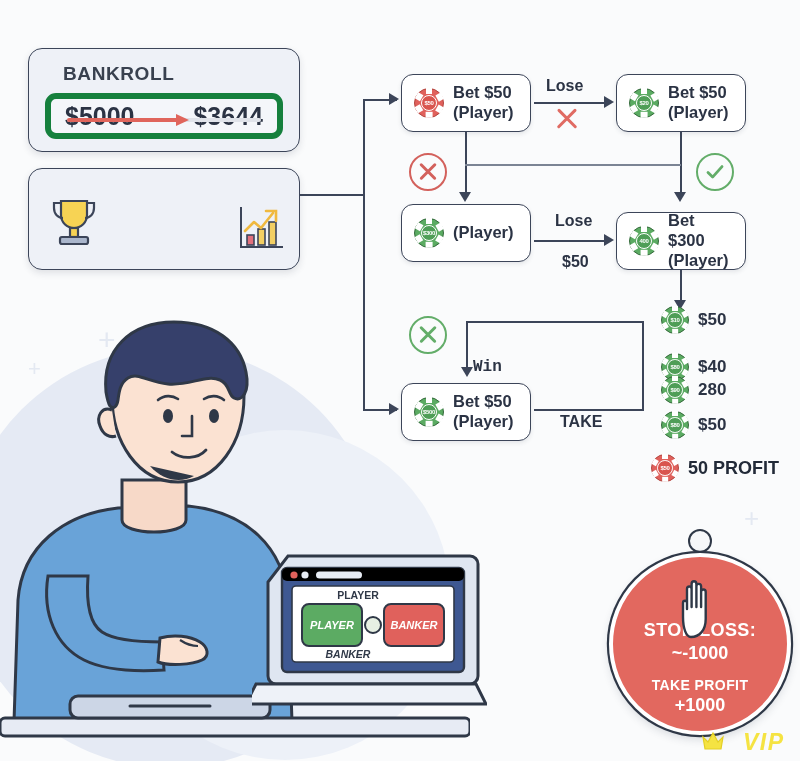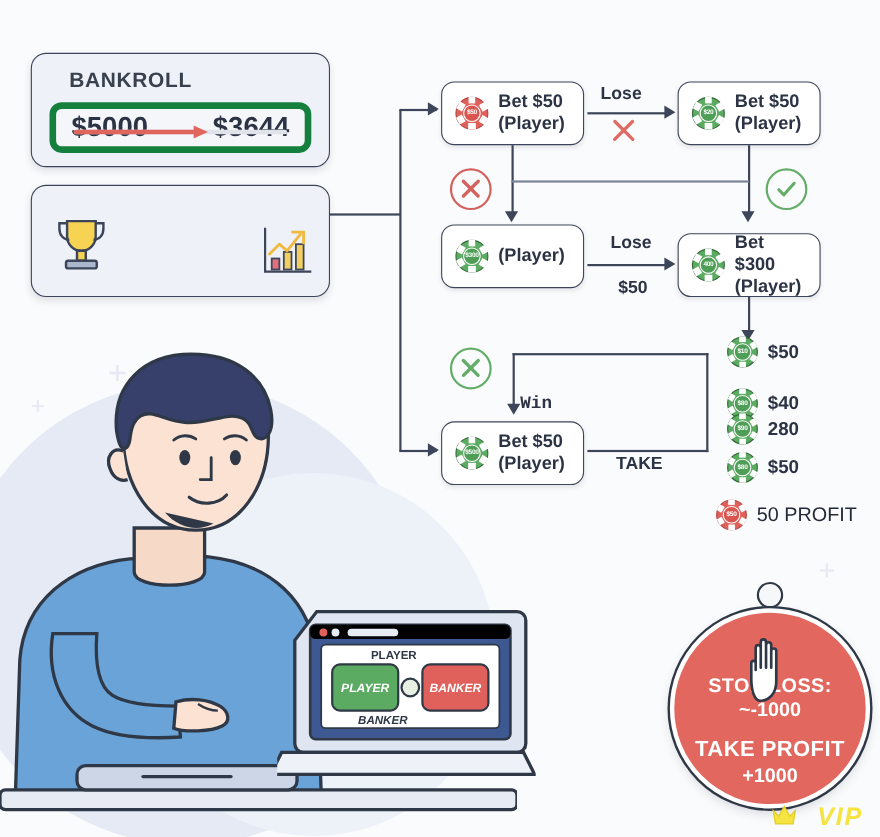--- a/index.html
+++ b/index.html
@@ -104,39 +104,39 @@
   .glyph i { position:absolute; display:block; border-radius:2px; }
   .x-red i   { background:#d3615c; }
   .x-green i { background:#63ad69; }
 
   .xmark-free { position:absolute; }
   .xmark-free i { position:absolute; display:block; background:#e06b63; border-radius:2px; }
 
   
   .stack-row { position:absolute; display:flex; align-items:center; gap:9px; }
   .stack-val { font-size:17px; font-weight:700; color:#2b3344; }
-  .profit-val { font-size:18px; font-weight:400; color:#222a38; }
+  .profit-val { font-size:18px; font-weight:700; color:#222a38; }
 
   
   #stoploss { position:absolute; }
   .sl-ring {
     position:absolute; left:14px; top:28px; width:182px; height:182px;
     border-radius:50%; background:#e2685f; border:4px solid #ffffff;
     box-shadow:0 0 0 2.2px #2f3847, 0 4px 10px rgba(40,50,70,.18);
     display:flex; flex-direction:column; align-items:center;
     justify-content:flex-end; padding-bottom:14px;
   }
   .sl-loop {
     position:absolute; left:93px; top:4px; width:24px; height:24px;
     border-radius:50%; background:#f6f7f9; border:2.6px solid #2f3847;
   }
   .sl-text { color:#fff; font-weight:700; text-align:center; line-height:1.26; }
   .sl-t1 { font-size:18px; letter-spacing:.4px; }
   .sl-t2 { font-size:18px; }
-  .sl-t3 { font-size:20px; letter-spacing:.4px; margin-top:12px; }
+  .sl-t3 { font-size:14px; letter-spacing:.4px; margin-top:12px; }
   .sl-t4 { font-size:18px; }
   .hand {
     position:absolute; left:50%; top:16px; transform:translateX(-50%);
     width:62px; height:72px;
   }
 
   
   #person { position:absolute; left:0; top:300px; width:470px; height:461px; }
   .vip { position:absolute; color:#f5e342; font-weight:700; font-style:italic; }
 </style>

